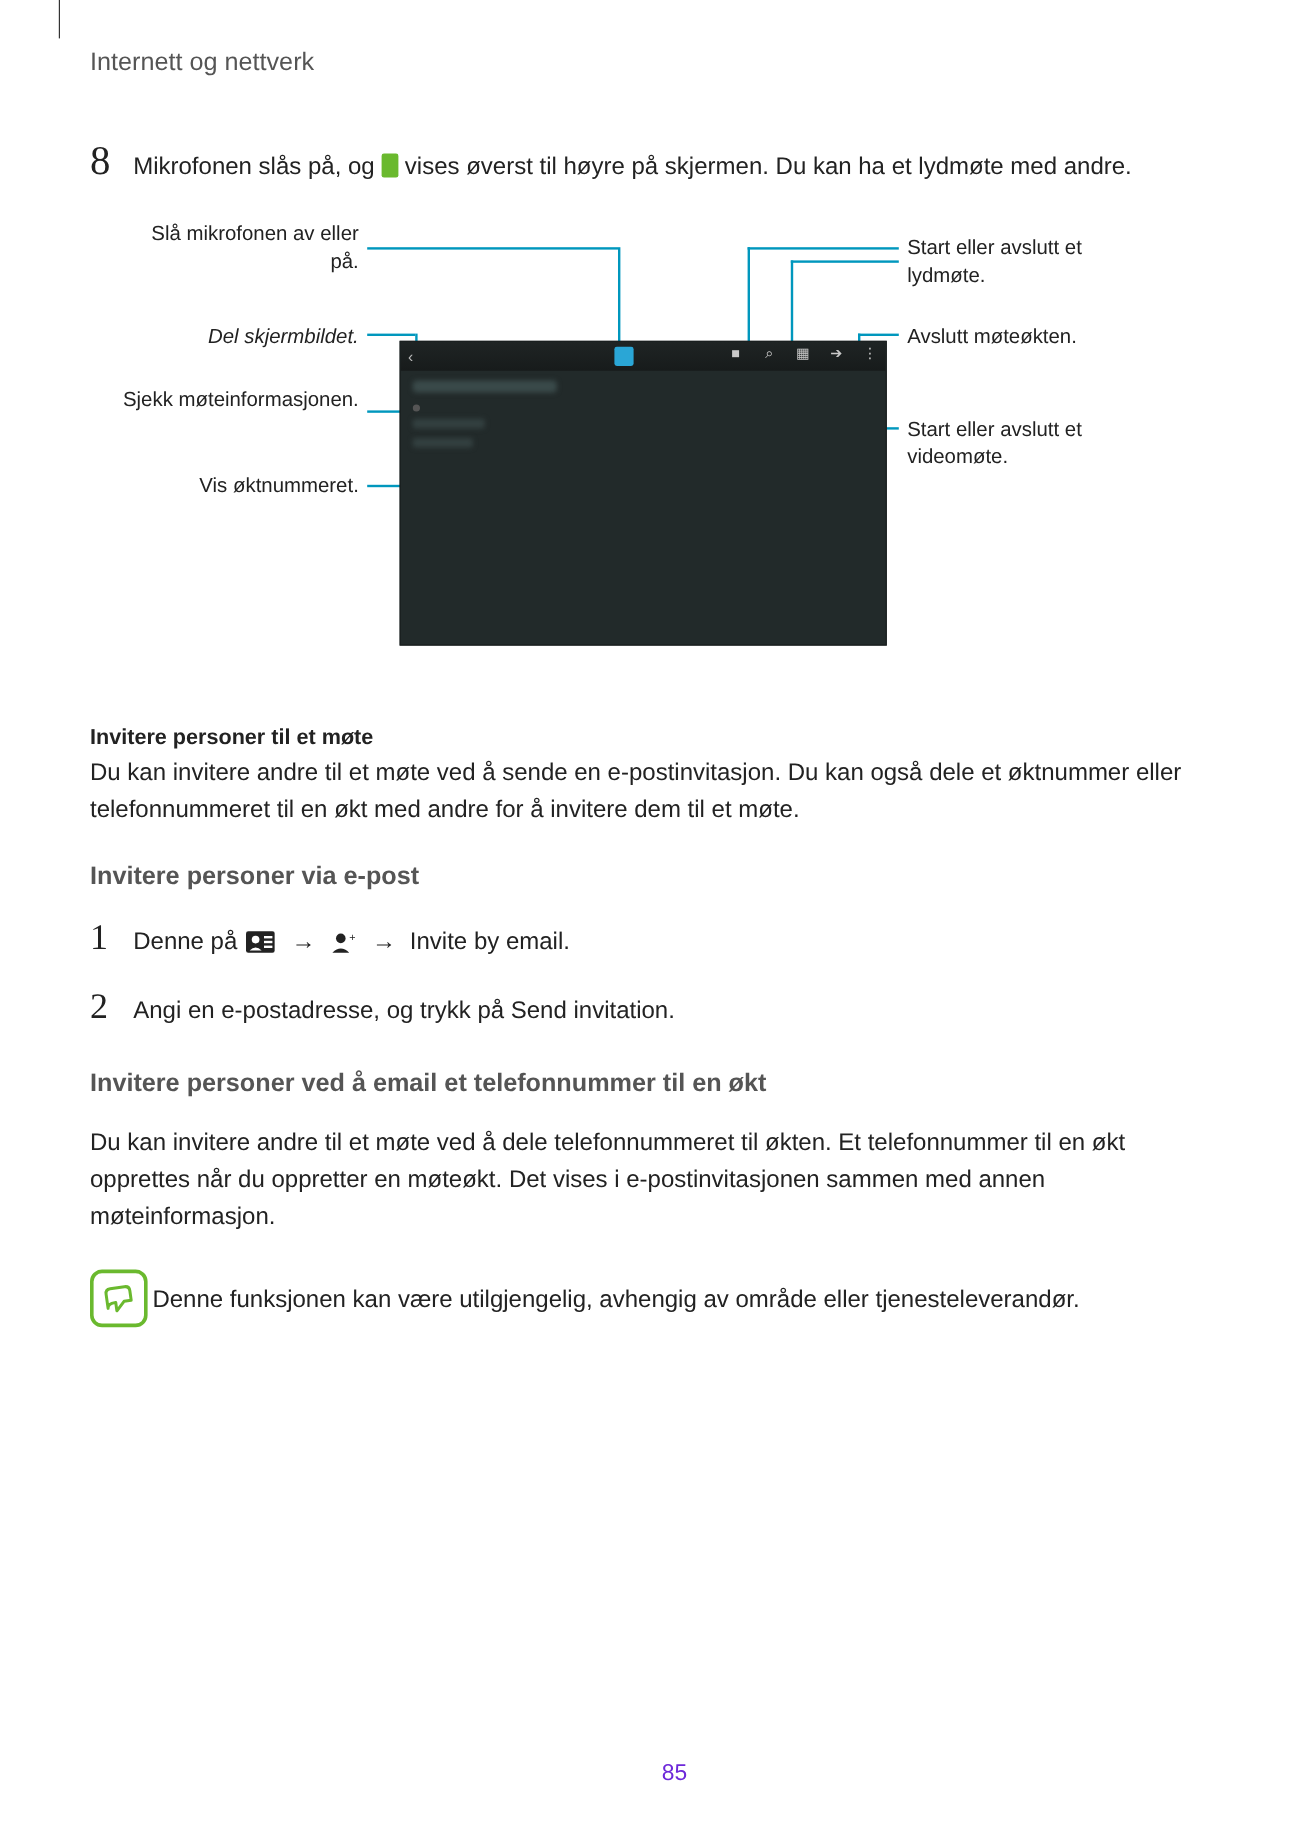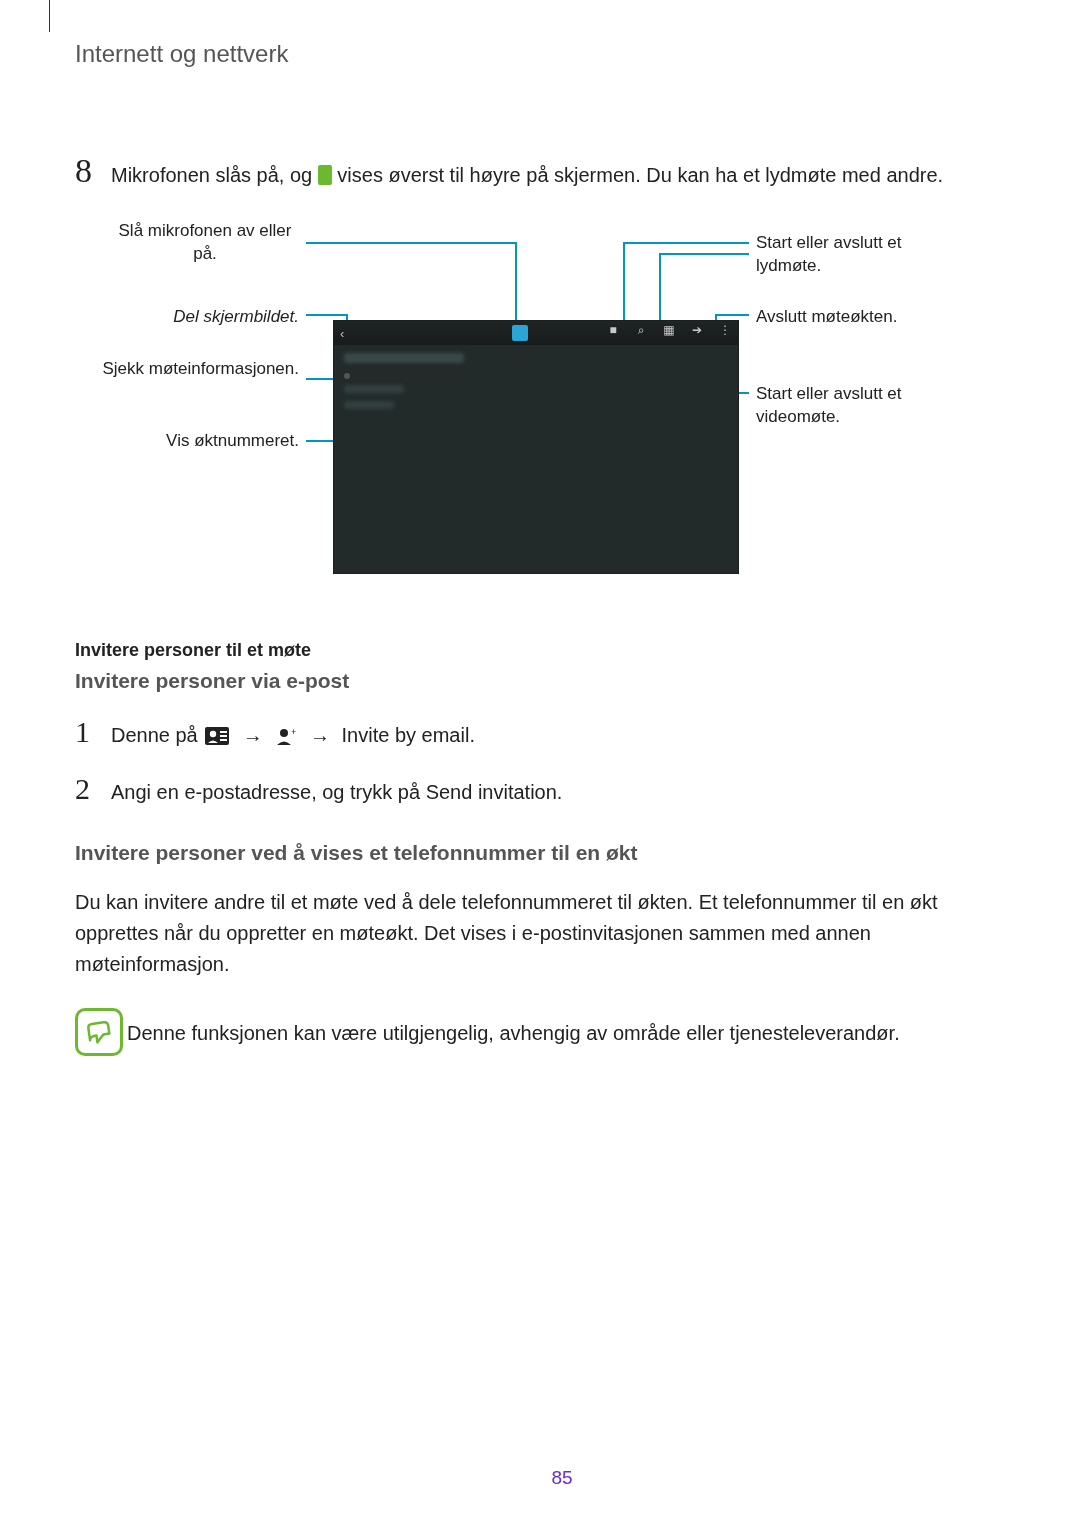--- a/index.html
+++ b/index.html
@@ -16,23 +16,23 @@
     position: relative;
   }
   .top-border {
     position: absolute;
     left: 49px;
     top: 0;
     height: 32px;
     border-left: 1.5px solid #333;
   }
   .breadcrumb {
-    font-size: 24px;
+    font-size: 21px;
     color: #555;
-    margin-bottom: 84px;
+    margin-bottom: 52px;
     font-weight: 400;
   }
   .step-row {
     display: flex;
     align-items: baseline;
     margin-bottom: 18px;
   }
   .step-num {
     font-size: 34px;
     font-weight: 300;
@@ -192,21 +192,21 @@
 
   <div class="step-row">
     <div class="step-num">8</div>
     <div class="step-text">
       <span>Mikrofonen slås på, og </span><span class="mic-icon"></span><span> vises øverst til høyre på skjermen. Du kan ha et lydmøte med andre.</span>
     </div>
   </div>
 
   <div class="diagram">
 
-    <div class="callout" style="left:36px; top:0; width:188px; text-align:center;">Slå mikrofonen av eller på.</div>
+    <div class="callout" style="left:36px; top:0; width:188px; text-align:right;">Slå mikrofonen av eller på.</div>
     <div class="callout" style="left:36px; top:86px; width:188px; text-align:right;font-style:italic;">Del skjermbildet.</div>
     <div class="callout" style="left:20px; top:138px; width:204px; text-align:right;">Sjekk møteinformasjonen.</div>
     <div class="callout" style="left:20px; top:210px; width:204px; text-align:right;">Vis øktnummeret.</div>
 
     <div class="callout" style="left:681px; top:12px; width:210px;">Start eller avslutt et lydmøte.</div>
     <div class="callout" style="left:681px; top:86px; width:210px;">Avslutt møteøkten.</div>
     <div class="callout" style="left:681px; top:163px; width:210px;">Start eller avslutt et videomøte.</div>
 
     <div class="line-h" style="left:231px; top:22px; width:209px;"></div>
     <div class="line-v" style="left:440px; top:22px; height:84px;"></div>
@@ -246,20 +246,21 @@
       <div class="screenshot-body">
         <div class="blur-line"></div>
         <div class="dot"></div>
         <div class="blur-small"></div>
         <div class="blur-small" style="width:50px;"></div>
       </div>
     </div>
   </div>
 
   <h2 class="section-title">Invitere personer til et møte</h2>
+  <p class="body">Du kan invitere andre til et møte ved å sende en e-postinvitasjon. Du kan også dele et øktnummer eller telefonnummeret til en økt med andre for å invitere dem til et møte.</p>
 
   <h3 class="sub">Invitere personer via e-post</h3>
 
   <div class="step-row">
     <div class="step-num small">1</div>
     <div class="step-text">
       <span>Denne på </span>
       <span class="inline-icon">
         <svg width="24" height="20" viewBox="0 0 24 20">
             <rect x="0" y="1" width="24" height="18" rx="2" fill="#222"></rect>
@@ -283,21 +284,21 @@
     </div>
   </div>
 
   <div class="step-row" style="margin-bottom:34px;">
     <div class="step-num small">2</div>
     <div class="step-text">
       <span>Angi en e-postadresse, og trykk på </span><span class="bold">Send invitation</span><span>.</span>
     </div>
   </div>
 
-  <h3 class="sub">Invitere personer ved å vises et telefonnummer til en økt</h3>
+  <h3 class="sub">Invitere personer ved å email et telefonnummer til en økt</h3>
   <p class="body">Du kan invitere andre til et møte ved å dele telefonnummeret til økten. Et telefonnummer til en økt opprettes når du oppretter en møteøkt. Det vises i e-postinvitasjonen sammen med annen møteinformasjon.</p>
 
   <div class="note-row">
     <div class="note-badge">
       <svg viewBox="0 0 30 30">
           <path d="M5 22 L5 10 Q5 6 9 6 L21 6 Q25 6 25 10 L25 18 L19 18 L12 25 L12 18 Q5 18 5 22 Z" fill="none" stroke="#6ab92e" stroke-width="2.5" stroke-linejoin="round" transform="rotate(-8 15 15)"></path>
         </svg>
     </div>
     <div class="step-text" style="padding-top:10px;">Denne funksjonen kan være utilgjengelig, avhengig av område eller tjenesteleverandør.</div>
   </div>

